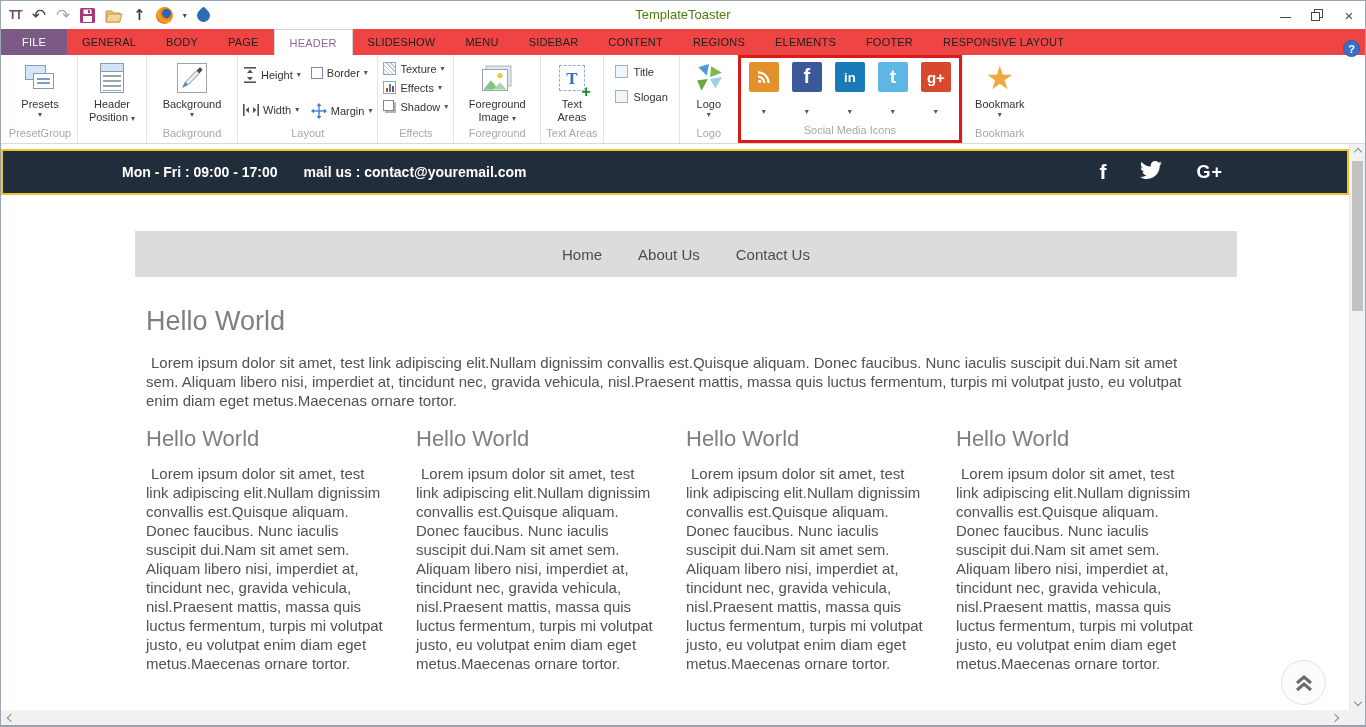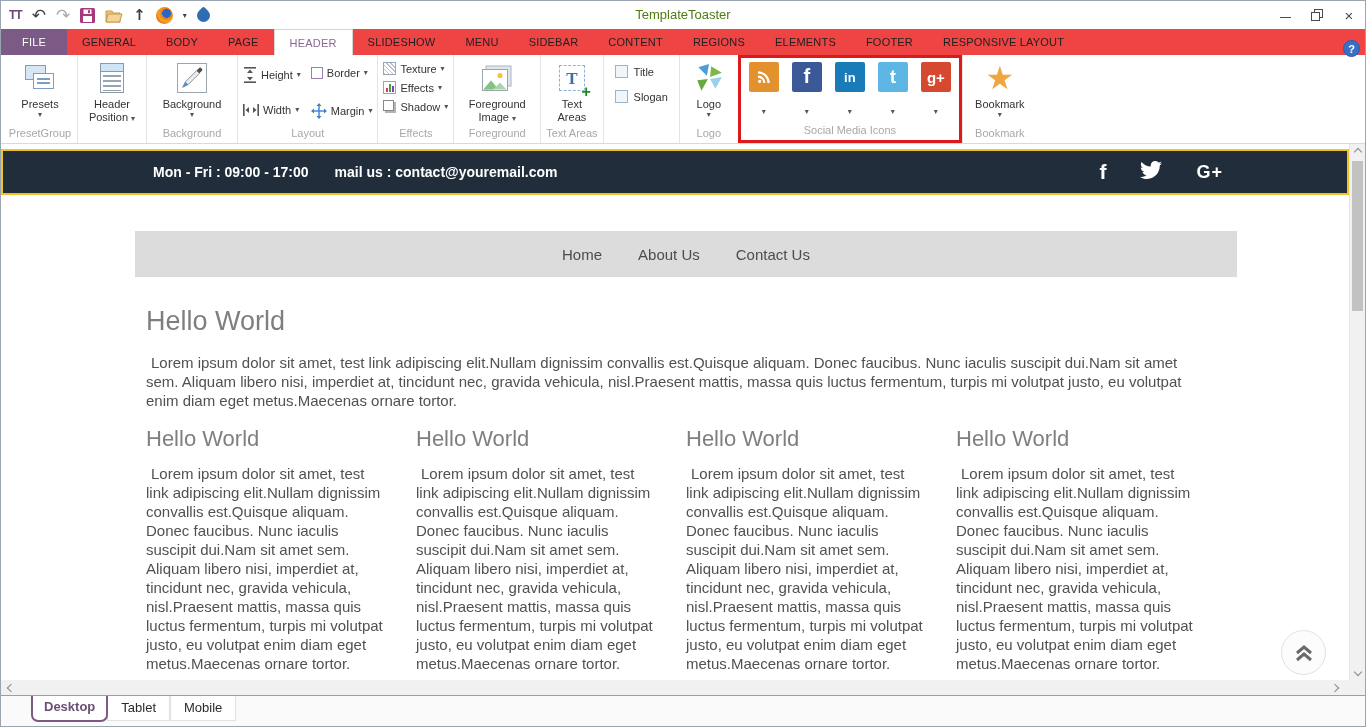--- a/index.html
+++ b/index.html
@@ -80,21 +80,21 @@
   .sq { width:30px; height:30px; border-radius:2px; color:#fff; display:flex; align-items:center; justify-content:center; font-weight:700; }
   .sq-rss { background:#e2912c; }
   .sq-fb { background:#3b5998; font-size:20px; padding-bottom:2px; }
   .sq-li { background:#1a7bb9; font-size:13px; }
   .sq-tw { background:#5eb6e4; font-size:19px; }
   .sq-gp { background:#d6492f; font-size:15px; }
   .social-item .caret { margin-top:16px; }
 
   
   .preview { position:relative; flex:1; background:#fff; overflow:hidden; }
-  .pv-topbar { position:absolute; top:5px; left:0; right:16px; height:46px; background:#212d3b; border:2px solid #eec427; display:flex; align-items:center; color:#fff;padding-left:31px; }
+  .pv-topbar { position:absolute; top:5px; left:0; right:16px; height:46px; background:#212d3b; border:2px solid #eec427; display:flex; align-items:center; color:#fff; }
   .pv-topbar-text { margin-left:119px; display:flex; gap:26px; font-size:14px; font-weight:700; }
   .pv-topbar-social { margin-left:auto; margin-right:124px; display:flex; align-items:center; gap:32px; }
   .pv-fb { font-size:21px; font-weight:700; }
   .pv-gp { font-size:18px; font-weight:700; letter-spacing:1px; }
   .pv-menubar { position:absolute; top:87px; left:134px; width:1102px; height:46px; background:#dcdcdc; display:flex; align-items:center; justify-content:center; gap:36px; font-size:15px; color:#4c4c4c; }
   .pv-hero { position:absolute; top:162px; left:145px; width:1052px; }
   .pv-h1 { font-size:27px; font-weight:400; color:#7f7f7f; margin-bottom:16px; }
   .pv-p { font-size:15px; color:#515151; line-height:19px; text-indent:5px; }
   .pv-cols { position:absolute; top:282px; left:145px; width:1055px; display:grid; grid-template-columns:repeat(4,1fr); column-gap:25px; }
   .pv-h2 { font-size:22px; font-weight:400; color:#7f7f7f; margin-bottom:12px; }
@@ -478,19 +478,14 @@
 
   <div class="hscroll">
     <span class="harrow left">
         <i class="chev chev-left"></i>
       </span>
     <span class="harrow right">
         <i class="chev chev-right"></i>
       </span>
   </div>
 
-  <div class="statusbar">
-    <span class="view-tab active">Desktop</span>
-    <span class="view-tab">Tablet</span>
-    <span class="view-tab">Mobile</span>
-  </div>
 
 </div>
 
 </body></html>

